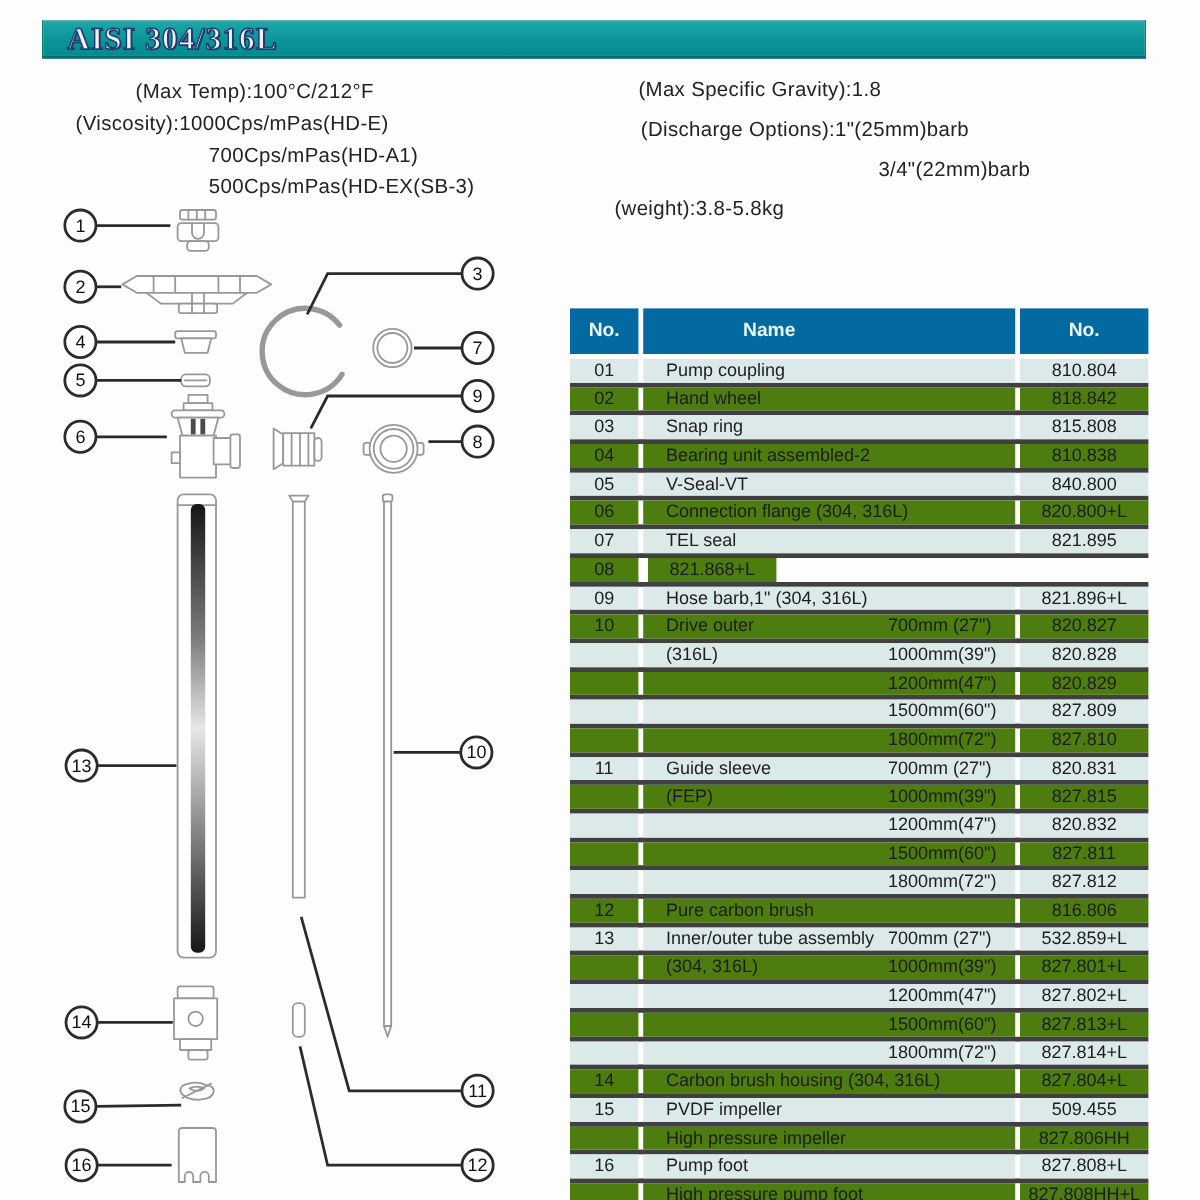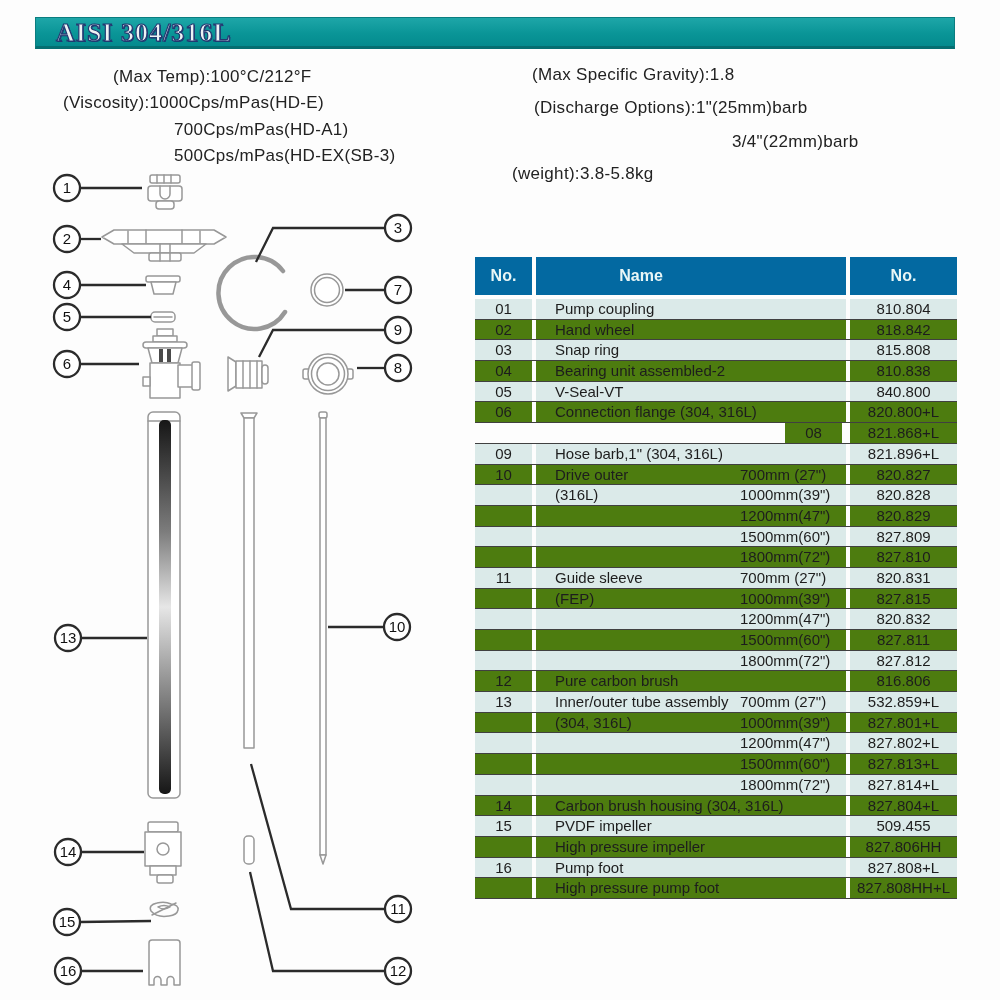--- a/index.html
+++ b/index.html
@@ -26,21 +26,21 @@
   
   .parts-table{position:absolute;left:475px;top:257px;width:482px;font-size:15px;}
   .thead{display:flex;height:38px;line-height:38px;color:#e9f6f6;font-size:16px;}
   .thead .cell{background:#0369a1;text-align:center;font-weight:bold;}
   .gap{width:4px;background:transparent;flex:0 0 4px;}
   .c1{width:57px;flex:0 0 57px;text-align:center;}
   .c2{width:310px;flex:0 0 310px;position:relative;text-align:left;}
   .c3{width:107px;flex:0 0 107px;text-align:center;}
   .thead .c2{text-align:center;padding-right:100px;box-sizing:border-box;width:310px;}
   .tbody{margin-top:4px;}
-  .trow{display:flex;height:19.7px;line-height:19.7px;border-bottom:1px solid #404040;justify-content:flex-end;}
+  .trow{display:flex;height:19.7px;line-height:19.7px;border-bottom:4px solid #404040;}
   .trow .cell{background:#dbeae9;overflow:hidden;}
   .trow.alt .cell{background:#4d7c0f;}
   .nm{position:absolute;left:19px;top:0;white-space:pre;}
   .sz{position:absolute;left:204px;top:0;white-space:pre;}
   
   .diagram{position:absolute;left:30px;top:165px;width:440px;height:830px;}
   svg .part{stroke:#989898;fill:#ffffff;stroke-width:1.5;stroke-linejoin:round;stroke-linecap:round;}
   svg .leader{fill:none;stroke:#2b2b2b;stroke-width:2.3px;}
   svg .callout{fill:#ffffff;stroke:#2b2b2b;stroke-width:2.3px;}
   svg .cnum{font-family:"Liberation Sans",sans-serif;font-size:15px;fill:#111;text-anchor:middle;stroke:none;}
@@ -295,20 +295,30 @@
         <div class="trow alt">
           <div class="cell c1">06</div>
           <div class="gap"></div>
           <div class="cell c2">
             <span class="nm">Connection flange (304, 316L)</span>
             <span class="sz"></span>
           </div>
           <div class="gap"></div>
           <div class="cell c3">820.800+L</div>
         </div>
+        <div class="trow">
+          <div class="cell c1">07</div>
+          <div class="gap"></div>
+          <div class="cell c2">
+            <span class="nm">TEL seal</span>
+            <span class="sz"></span>
+          </div>
+          <div class="gap"></div>
+          <div class="cell c3">821.895</div>
+        </div>
         <div class="trow alt">
           <div class="cell c1">08</div>
           <div class="gap"></div>
           <div class="gap"></div>
           <div class="cell c3">821.868+L</div>
         </div>
         <div class="trow">
           <div class="cell c1">09</div>
           <div class="gap"></div>
           <div class="cell c2">

